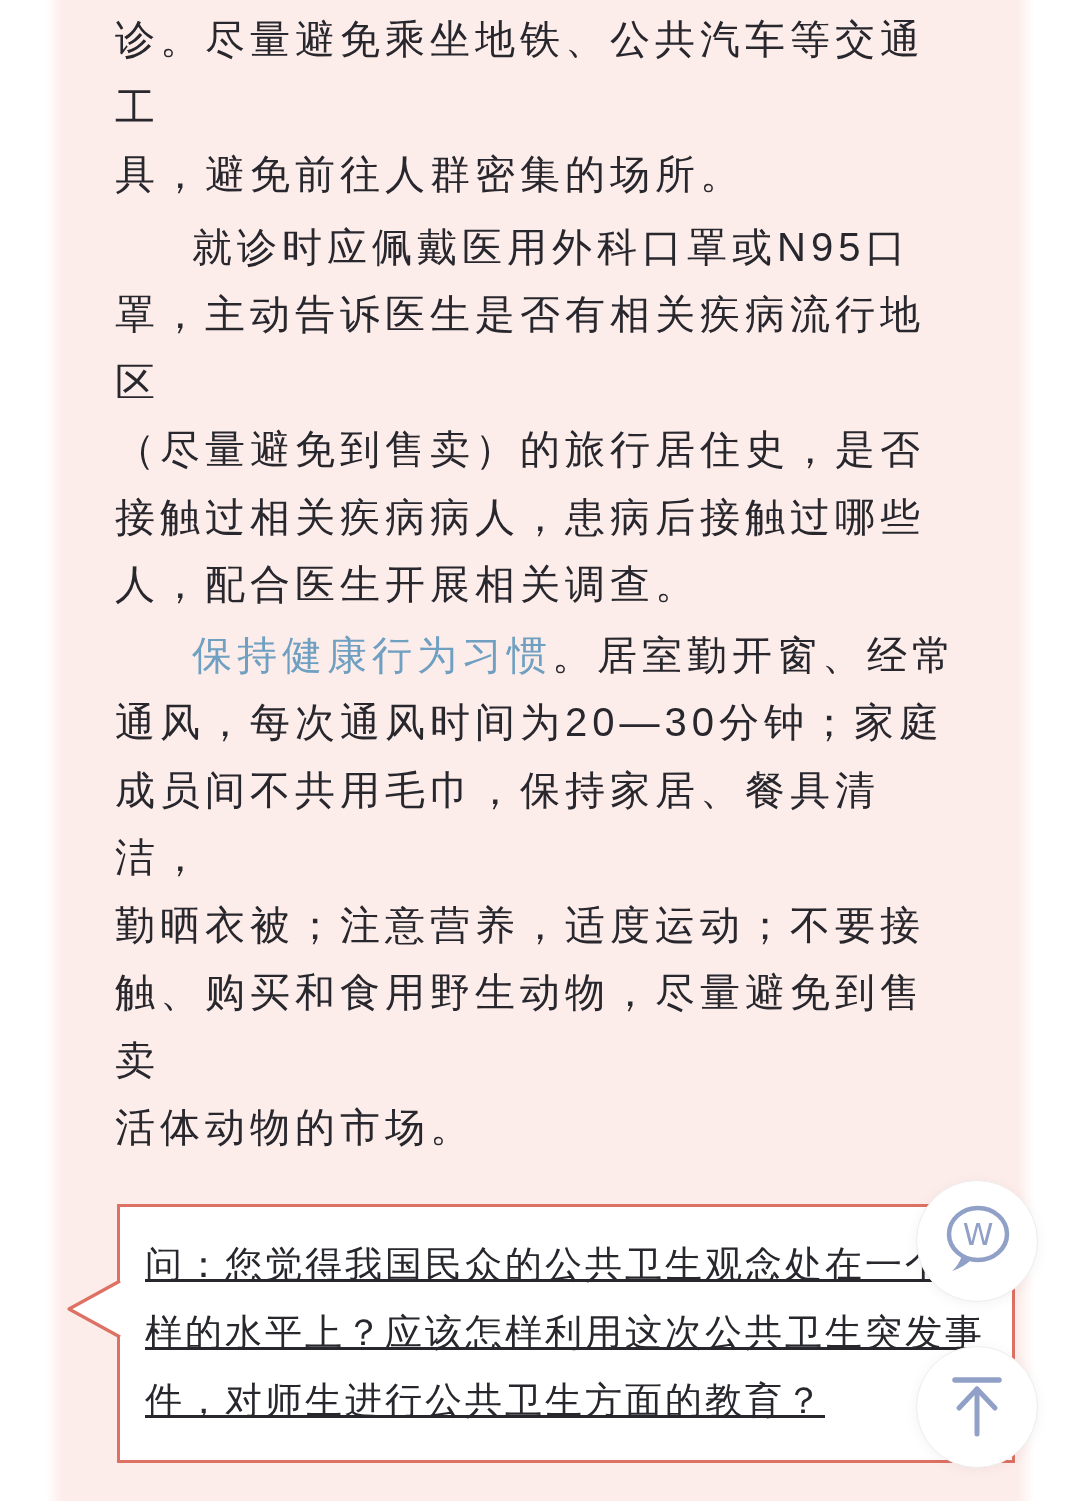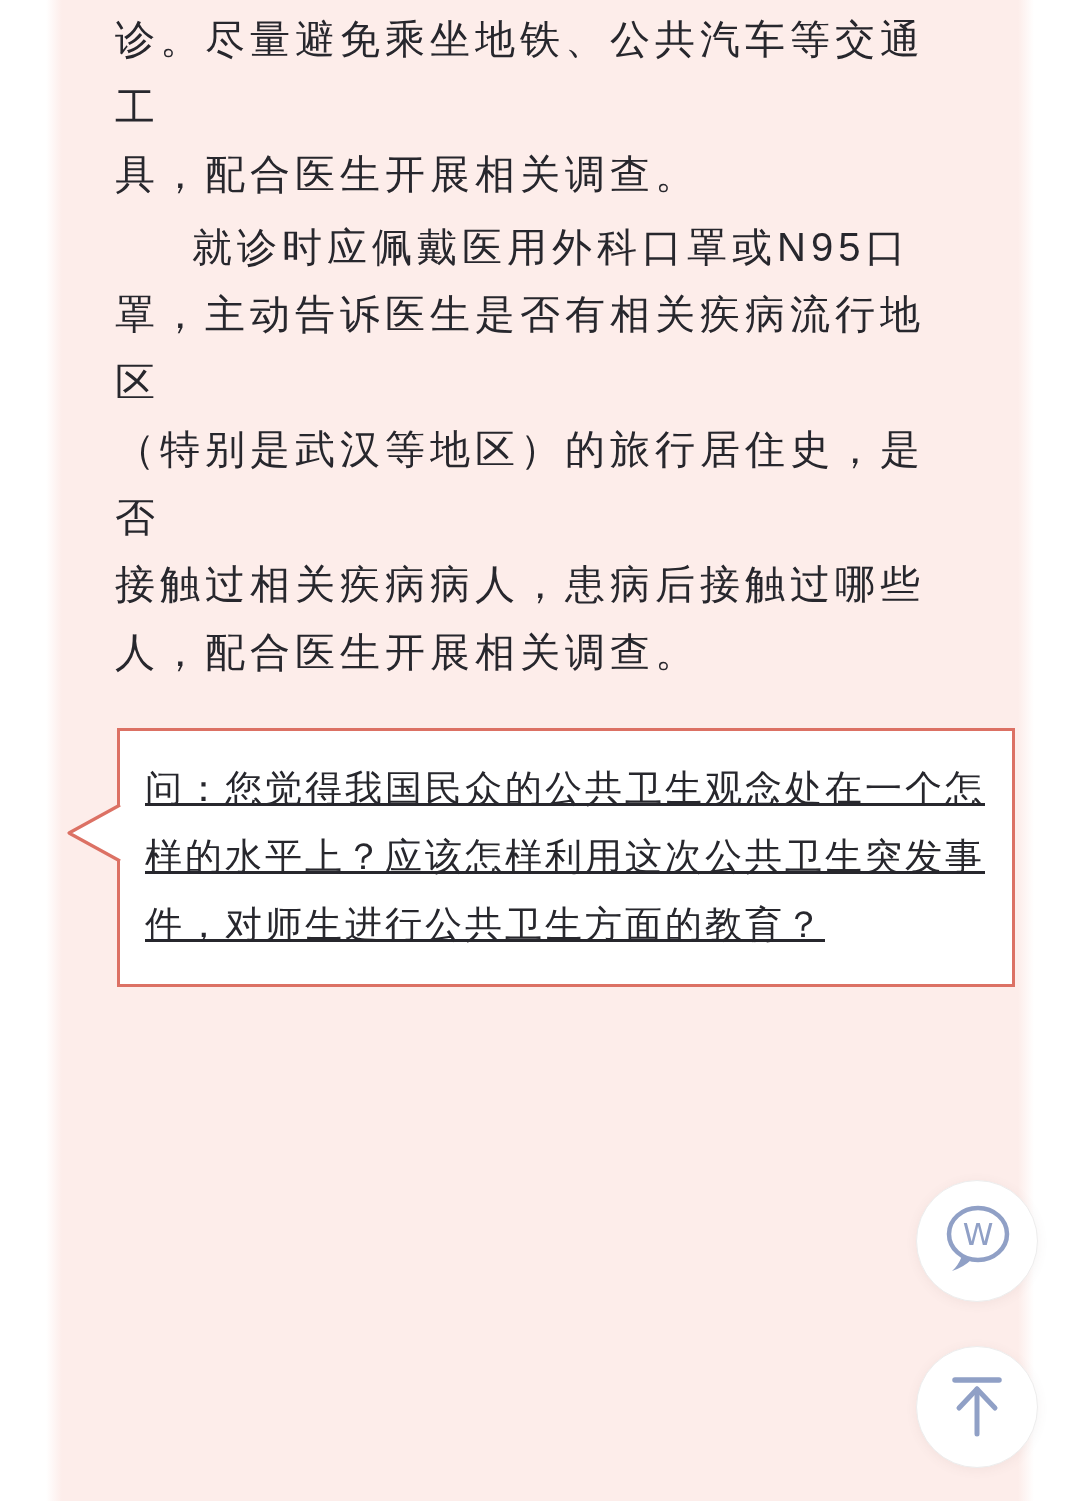--- a/index.html
+++ b/index.html
@@ -98,28 +98,34 @@
 <body>
 
 <div class="panel">
   <div class="edge-left"></div>
   <div class="edge-right"></div>
 </div>
 
 <div class="content">
 
   <div class="para">诊。尽量避免乘坐地铁、公共汽车等交通工
-具，配合医生开展相关调查。</div>
+具，避免前往人群密集的场所。</div>
 
   <div class="para indent p2">就诊时应佩戴医用外科口罩或N95口
 罩，主动告诉医生是否有相关疾病流行地区
-（特别是武汉等地区）的旅行居住史，是否
+（尽量避免到售卖）的旅行居住史，是否
 接触过相关疾病病人，患病后接触过哪些
 人，配合医生开展相关调查。</div>
 
+  <div class="para indent p3"><a class="link">保持健康行为习惯</a><span>。居室勤开窗、经常
+通风，每次通风时间为20—30分钟；家庭
+成员间不共用毛巾，保持家居、餐具清洁，
+勤晒衣被；注意营养，适度运动；不要接
+触、购买和食用野生动物，尽量避免到售卖
+活体动物的市场。</span></div>
 
   <div class="qbox">
     <svg class="tail" viewBox="0 0 62 62">
       <path d="M58 4 L7 32 L58 60"></path>
     </svg>
     <div class="qtext">问：您觉得我国民众的公共卫生观念处在一个怎
 样的水平上？应该怎样利用这次公共卫生突发事
 件，对师生进行公共卫生方面的教育？</div>
   </div>
 

